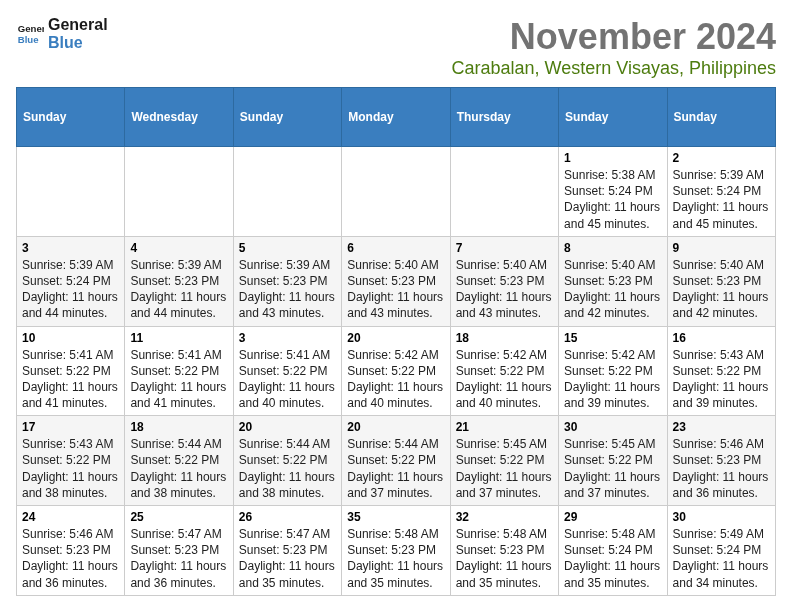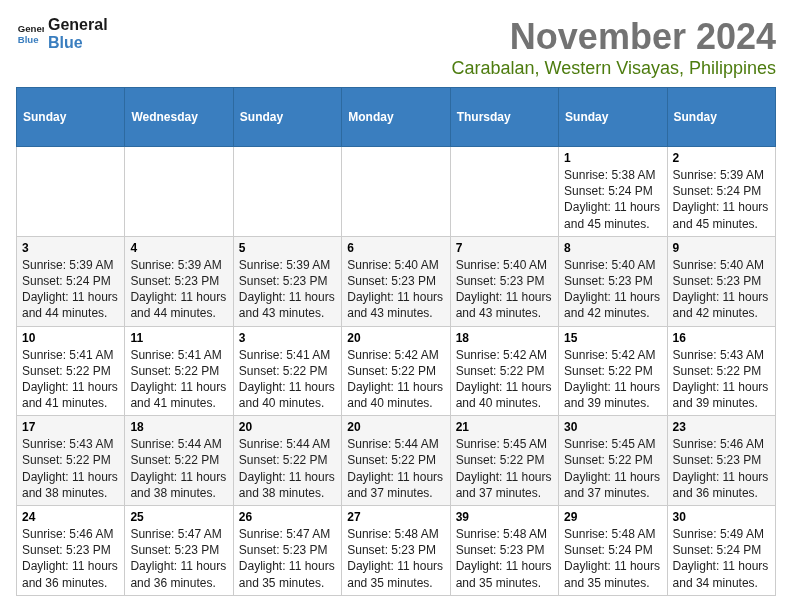--- a/index.html
+++ b/index.html
@@ -274,27 +274,27 @@
 Sunset: 5:23 PM
 Daylight: 11 hours and 36 minutes.</div>
         </td>
         <td>
           <div class="day-num">26</div>
           <div class="day-info" style="white-space: pre-line;">Sunrise: 5:47 AM
 Sunset: 5:23 PM
 Daylight: 11 hours and 35 minutes.</div>
         </td>
         <td>
-          <div class="day-num">27</div>
+          <div class="day-num">35</div>
           <div class="day-info" style="white-space: pre-line;">Sunrise: 5:48 AM
 Sunset: 5:23 PM
 Daylight: 11 hours and 35 minutes.</div>
         </td>
         <td>
-          <div class="day-num">39</div>
+          <div class="day-num">32</div>
           <div class="day-info" style="white-space: pre-line;">Sunrise: 5:48 AM
 Sunset: 5:23 PM
 Daylight: 11 hours and 35 minutes.</div>
         </td>
         <td>
           <div class="day-num">29</div>
           <div class="day-info" style="white-space: pre-line;">Sunrise: 5:48 AM
 Sunset: 5:24 PM
 Daylight: 11 hours and 35 minutes.</div>
         </td>

